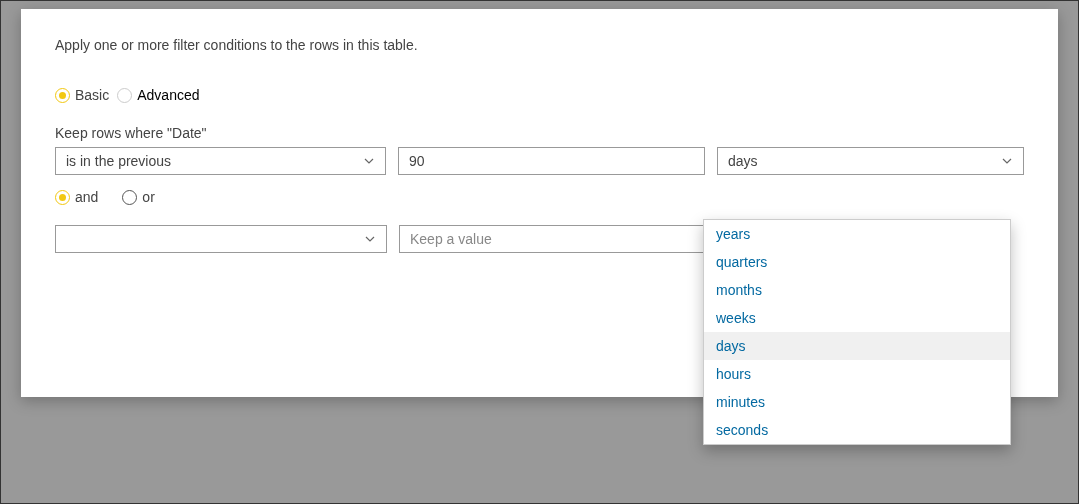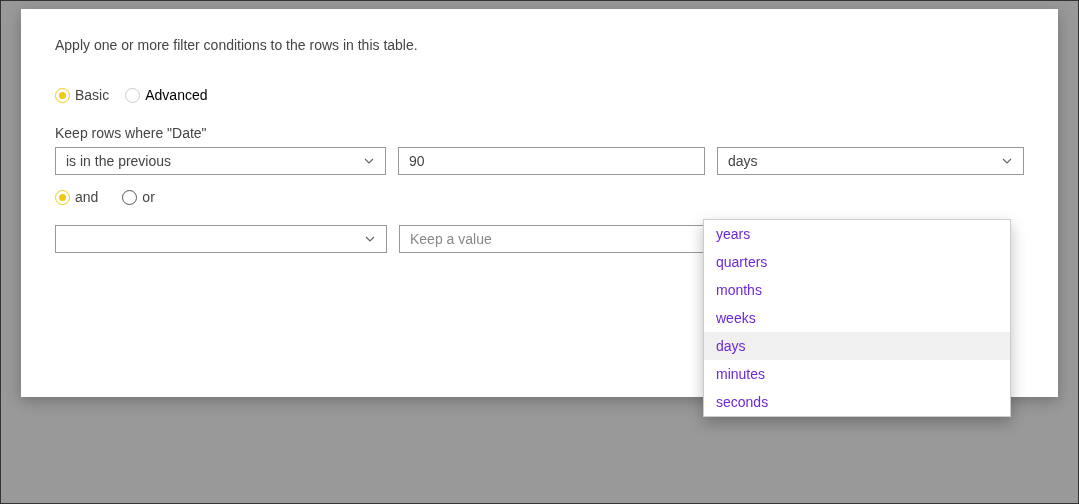--- a/index.html
+++ b/index.html
@@ -28,21 +28,21 @@
       color: #444;
       margin-bottom: 8px;
     }
     .subtitle {
       font-size: 14px;
       color: #444;
       margin-bottom: 34px;
     }
     .mode-row {
       display: flex;
-      gap: 16px;
+      gap: 8px;
       margin-bottom: 22px;
     }
     .radio {
       display: flex;
       align-items: center;
       gap: 5px;
       font-size: 14px;
       cursor: pointer;
     }
     .radio-circle {
@@ -109,21 +109,21 @@
       border: 1px solid #ccc;
       box-shadow: 0 6px 14px rgba(0,0,0,0.25);
       top: 218px;
       left: 702px;
       width: 308px;
       z-index: 10;
     }
     .dropdown-item {
       padding: 6px 12px;
       font-size: 14px;
-      color: #6d28d9;
+      color: #0369a1;
       cursor: pointer;
     }
     .dropdown-item.highlighted {
       background: #f0f0f0;
     }
   </style>
 </head>
 <body>
 
 <div class="dialog">
@@ -194,15 +194,16 @@
     </div>
   </div>
 </div>
 
 <div class="dropdown-menu">
   <div class="dropdown-item">years</div>
   <div class="dropdown-item">quarters</div>
   <div class="dropdown-item">months</div>
   <div class="dropdown-item">weeks</div>
   <div class="dropdown-item highlighted">days</div>
+  <div class="dropdown-item">hours</div>
   <div class="dropdown-item">minutes</div>
   <div class="dropdown-item">seconds</div>
 </div>
 
 </body></html>

